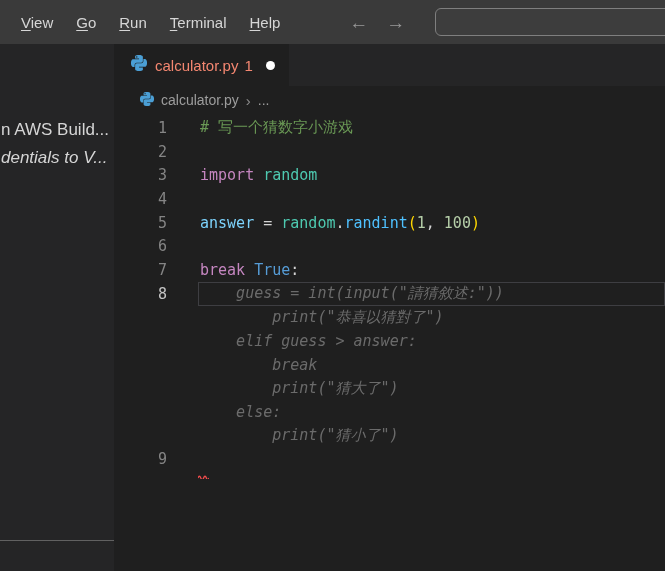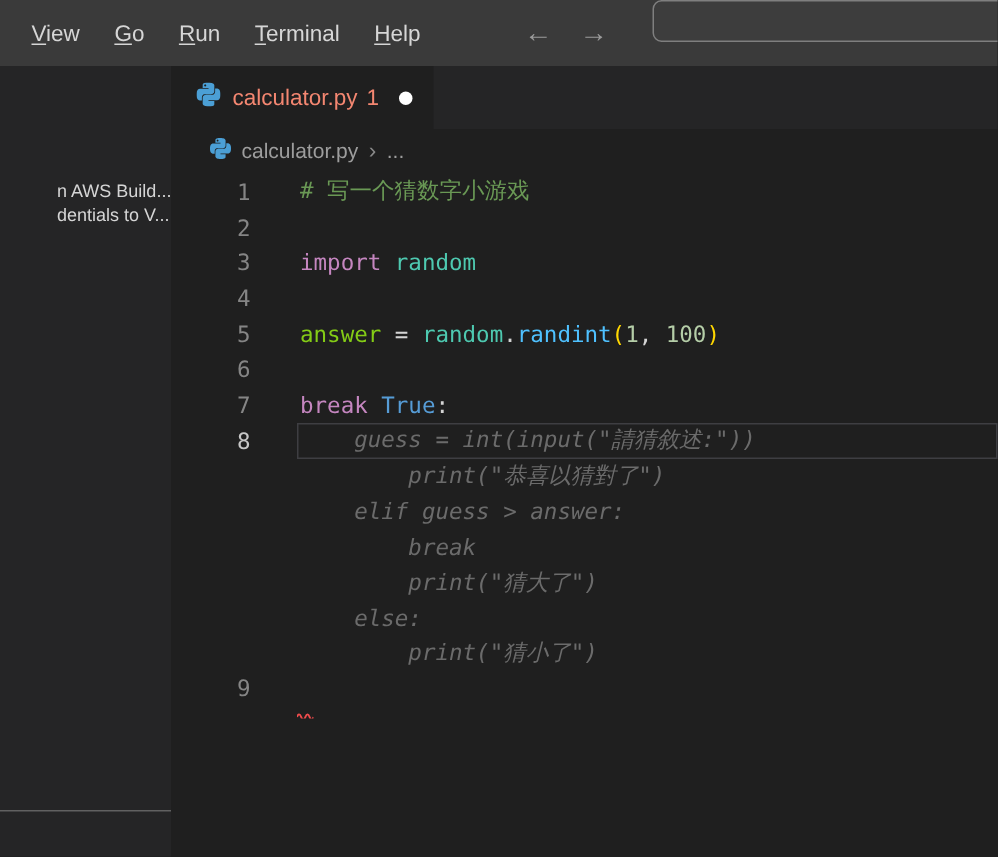--- a/index.html
+++ b/index.html
@@ -4,40 +4,40 @@
 <style>
   html,body{margin:0;padding:0;}
   body{
     width:665px;height:571px;overflow:hidden;position:relative;
     background:#1f1f1f;font-family:"Liberation Sans",sans-serif;
     -webkit-font-smoothing:antialiased;
   }
   
   .titlebar{
     position:absolute;left:0;top:0;width:665px;height:44px;
-    background:#3a3a3a;display:flex;overflow:hidden;
+    background:#3a3a3a;display:flex;align-items:center;overflow:hidden;
   }
   .menus{display:flex;align-items:center;padding-left:18px;gap:17px;}
   .menu-item{
     color:#d6d6d6;font-size:15px;padding:3px 3px;cursor:default;white-space:nowrap;
   }
   .menu-item u{text-decoration:underline;text-underline-offset:2px;}
   .nav-arrows{display:flex;align-items:center;gap:10px;margin-left:62px;}
   .nav-arrow{color:#9a9a9a;font-size:19px;line-height:1;padding:2px 4px;}
   .command-center{
     margin-left:26px;height:26px;width:260px;flex:none;
     background:#3d3d3d;border:1px solid #7f7f7f;border-radius:6px;
   }
   
   .workbench{position:absolute;left:0;top:44px;width:665px;height:527px;display:flex;}
   .sidebar{
     width:114px;flex:none;background:#252526;position:relative;overflow:hidden;
   }
   .sidebar-item{
-    position:absolute;left:1px;white-space:nowrap;color:#d5d5d5;font-size:12px;margin-left:37px;
+    position:absolute;left:1px;white-space:nowrap;color:#d5d5d5;font-size:17px;
   }
   .sidebar-divider{
     position:absolute;left:0;top:496px;width:114px;height:1px;background:#616161;
   }
   
   .editor-group{flex:1;display:flex;flex-direction:column;background:#1f1f1f;min-width:0;}
   .tabbar{height:42px;background:#252526;display:flex;}
   .tab{
     width:175px;height:42px;background:#1f1f1f;display:flex;align-items:center;
     padding-left:17px;box-sizing:border-box;
@@ -63,21 +63,21 @@
   }
   .code-line.current .gutter{color:#c6c6c6;}
   .code-line.current::after{
     content:'';position:absolute;left:84px;right:0;top:0;bottom:0;
     border:1px solid #3e3e42;pointer-events:none;box-sizing:border-box;
   }
   .code-text{padding-left:33px;white-space:pre;}
   .tok-cm{color:#6a9955;}
   .tok-kw{color:#c586c0;}
   .tok-mod{color:#4ec9b0;}
-  .tok-var{color:#84cc16;}
+  .tok-var{color:#7dd3fc;}
   .tok-fn{color:#4fc1ff;}
   .tok-const{color:#569cd6;}
   .tok-num{color:#b5cea8;}
   .tok-br{color:#ffd700;}
   .tok-pl{color:#d4d4d4;}
   .tok-ghost{color:#6b6b6b;font-style:italic;}
   .squiggle{position:absolute;left:84px;top:17px;}
 </style>
 </head>
 <body>
@@ -95,21 +95,21 @@
     <span class="nav-arrow">→</span>
   </div>
   <div class="command-center" title=""></div>
 </div>
 
 <div class="workbench">
 
   <aside class="sidebar">
     <div id="sidebar-items">
         <div class="sidebar-item" style="top: 76px;">n AWS Build...</div>
-        <div class="sidebar-item" style="top: 92px;">dentials to V...</div>
+        <div class="sidebar-item" style="top: 104px; font-style: italic;">dentials to V...</div>
       </div>
     <div class="sidebar-divider"></div>
   </aside>
 
   <div class="editor-group">
 
     <div class="tabbar">
       <div class="tab">
         <span class="pyicon">
           <svg width="16" height="16" viewBox="0 0 24 24" fill="#4b9fd5">

